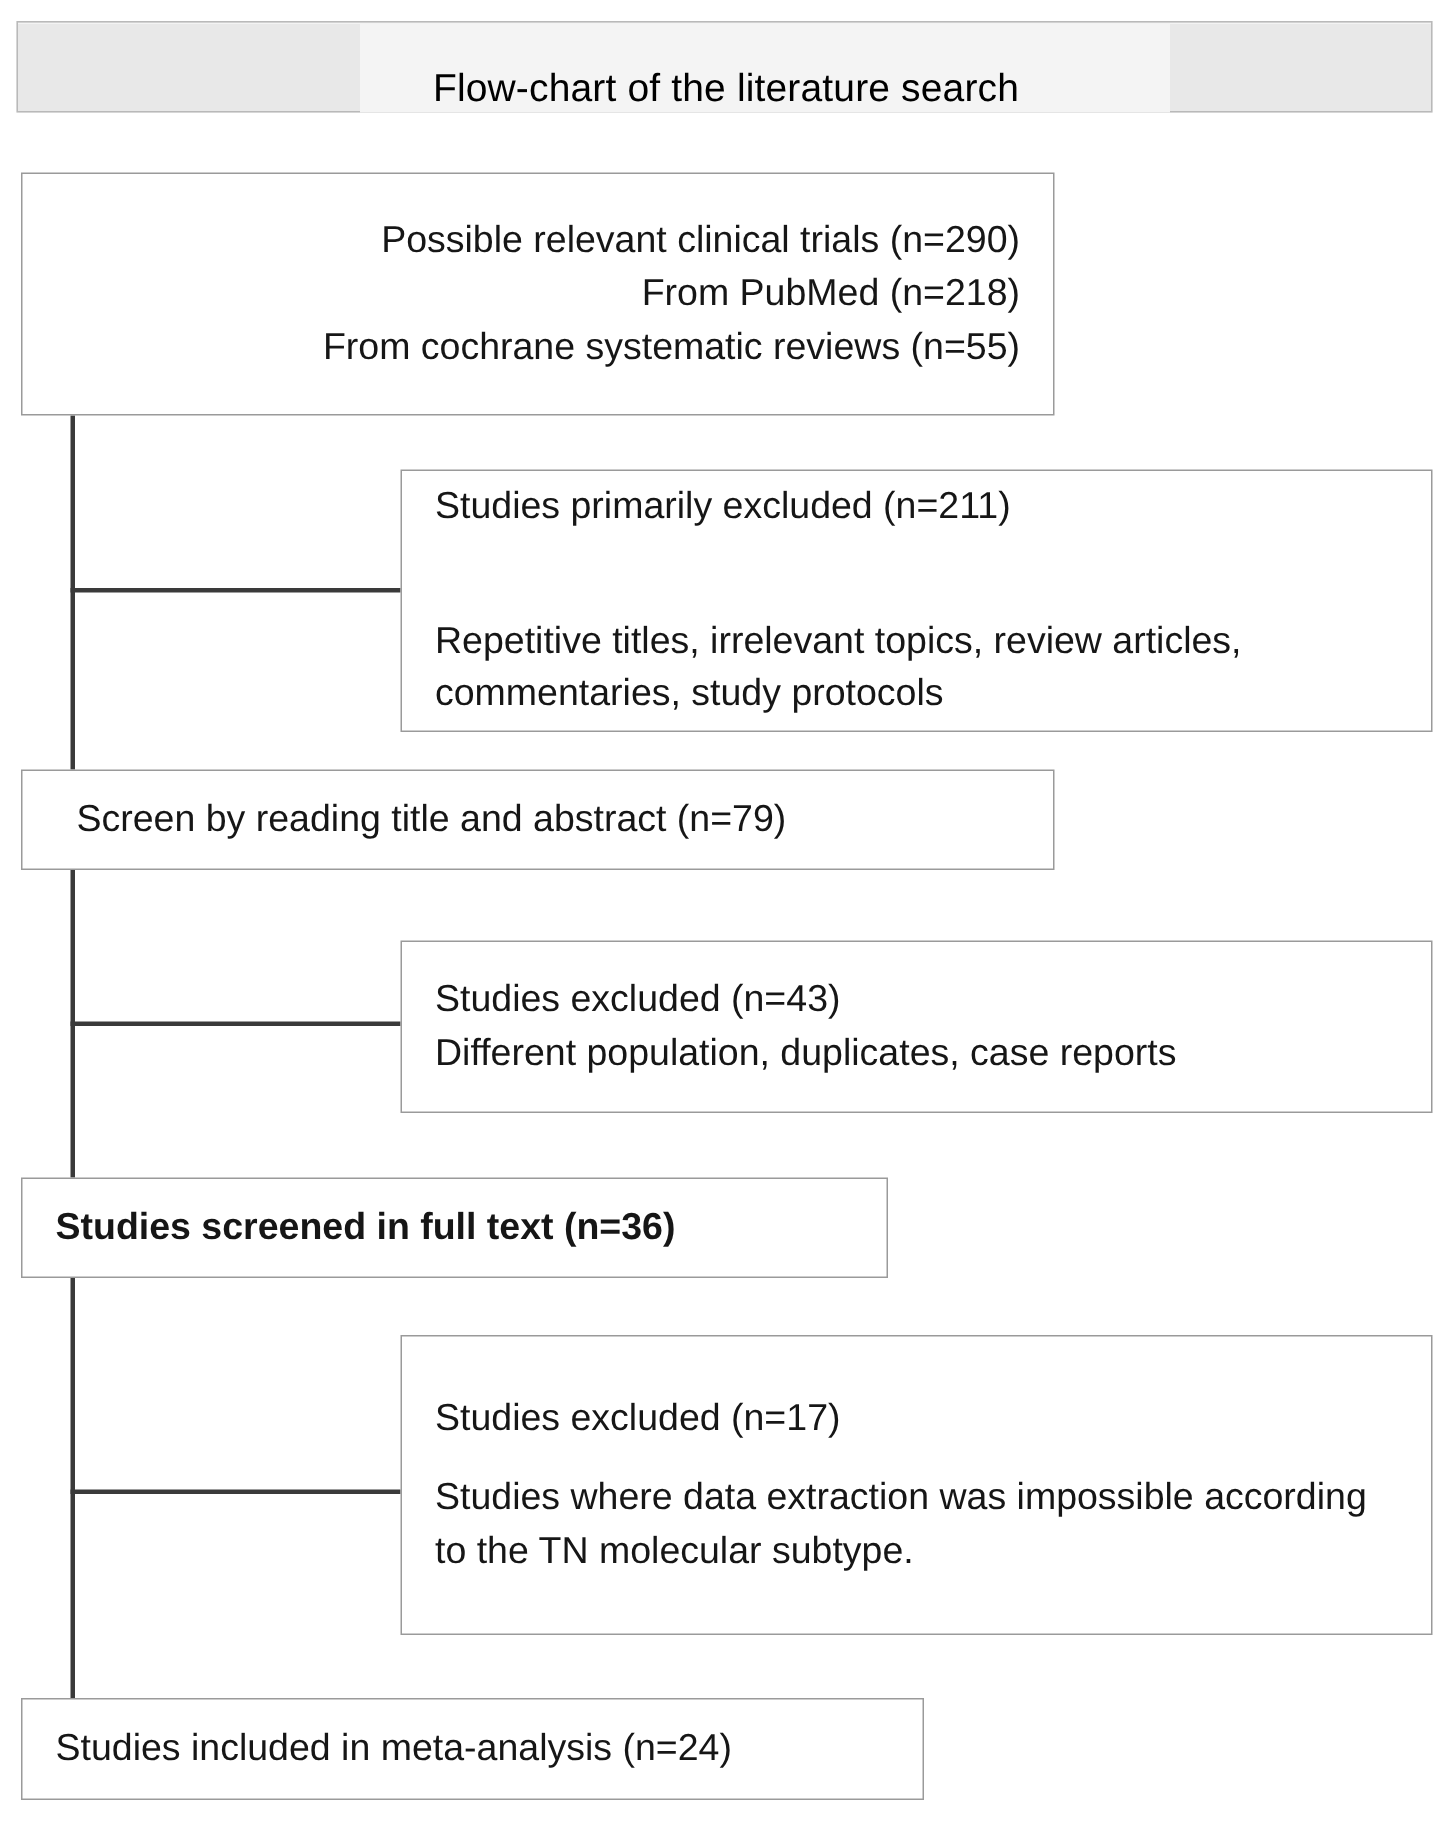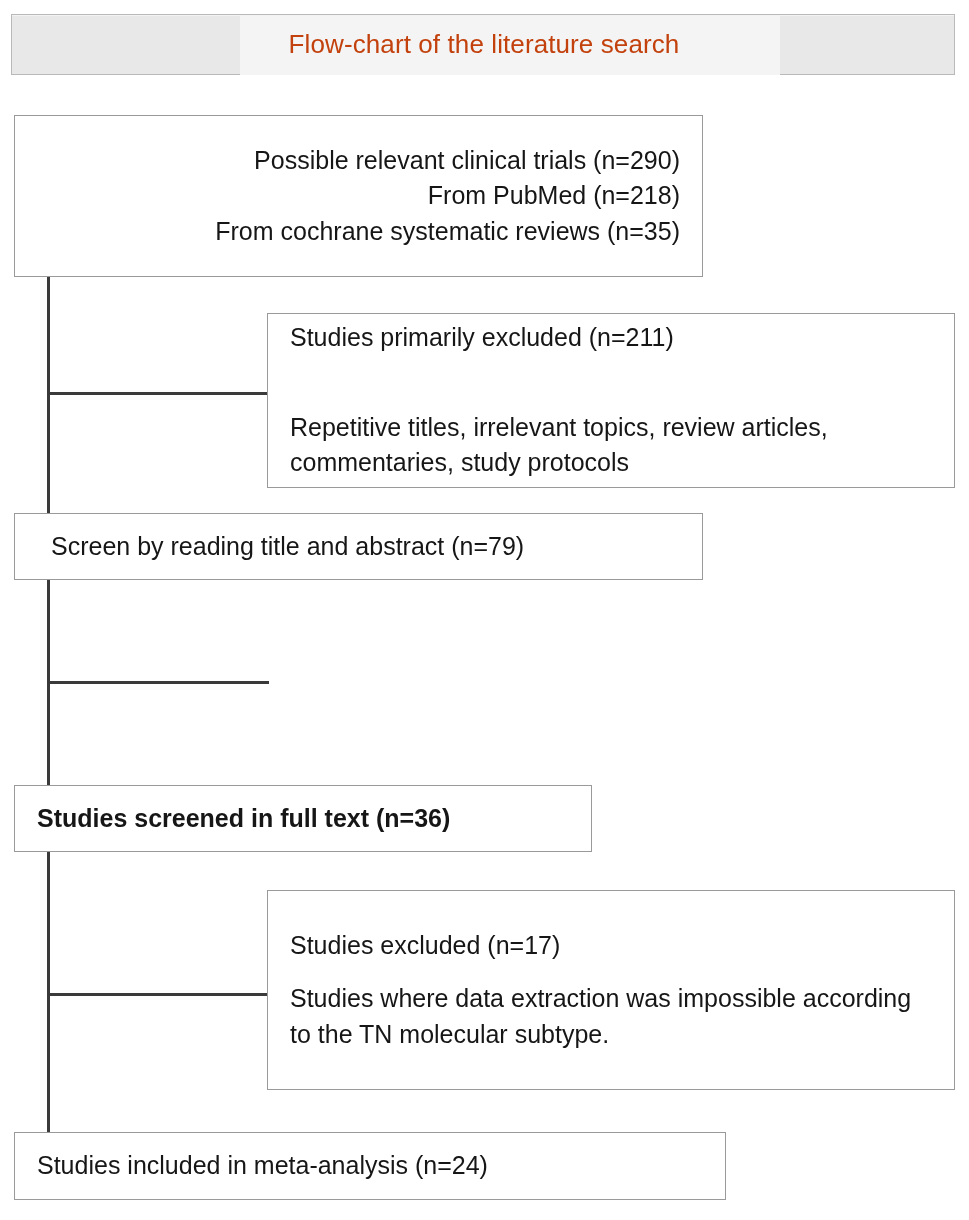--- a/index.html
+++ b/index.html
@@ -36,29 +36,29 @@
     position: absolute;
     left: 228px;
     top: 1px;
     width: 540px;
     height: 59px;
     background: #f4f4f4;
   }
   .title-text {
     position: absolute;
     left: 0;
-    top: 0;
+    top: 14px;
     width: 944px;
     height: 59px;
     display: flex;
     align-items: center;
     justify-content: center;
     font-size: 26px;
     letter-spacing: 0.1px;
-    color: #c2410c;
+    color: #000000;
     white-space: nowrap;
   }
 
   
   .node {
     position: absolute;
     box-sizing: border-box;
     background: #ffffff;
     border: 1.6px solid #9a9a9a;
     padding: 14px 22px;
@@ -73,21 +73,21 @@
     color: #161616;
     white-space: nowrap;
   }
   .node .line.wrap { white-space: normal; }
   .node .gap { margin-top: 18px; }
 
   
   #node-identified { left: 14px;  top: 115px;  width: 689px; height: 162px; align-items: flex-end; }
   #node-screen     { left: 14px;  top: 513px;  width: 689px; height: 67px; padding-left: 36px;  }
   #node-fulltext   { left: 14px;  top: 785px;  width: 578px; height: 67px; font-weight: bold;  }
-  #node-included   { left: 14px;  top: 1132px; width: 712px; height: 68px;  }
+  #node-included   { left: 14px;  top: 1132px; width: 602px; height: 68px;  }
 
   
   #node-excluded-1 { left: 267px; top: 313px;  width: 688px; height: 175px; gap: 36px; }
   #node-excluded-2 { left: 267px; top: 627px;  width: 688px; height: 115px; }
   #node-excluded-3 { left: 267px; top: 890px;  width: 688px; height: 200px; }
 
   
   .spine {
     position: absolute;
     left: 47px;
@@ -121,32 +121,36 @@
   <div class="spine" id="spine-1"></div>
   <div class="spine" id="spine-2"></div>
   <div class="spine" id="spine-3"></div>
   <div class="branch" id="branch-1"></div>
   <div class="branch" id="branch-2"></div>
   <div class="branch" id="branch-3"></div>
 
   <div class="node" id="node-identified">
     <div class="line">Possible relevant clinical trials (n=290)</div>
     <div class="line">From PubMed (n=218)</div>
-    <div class="line">From cochrane systematic reviews (n=35)</div>
+    <div class="line">From cochrane systematic reviews (n=55)</div>
   </div>
 
   <div class="node" id="node-excluded-1">
     <div class="line">Studies primarily excluded (n=211)</div>
     <div class="line wrap gap">Repetitive titles, irrelevant topics, review articles, commentaries, study protocols</div>
   </div>
 
   <div class="node" id="node-screen">
     <div class="line">Screen by reading title and abstract (n=79)</div>
   </div>
 
+  <div class="node" id="node-excluded-2">
+    <div class="line">Studies excluded (n=43)</div>
+    <div class="line wrap">Different population, duplicates, case reports</div>
+  </div>
 
   <div class="node" id="node-fulltext">
     <div class="line">Studies screened in full text (n=36)</div>
   </div>
 
   <div class="node" id="node-excluded-3">
     <div class="line">Studies excluded (n=17)</div>
     <div class="line wrap gap">Studies where data extraction was impossible according to the TN molecular subtype.</div>
   </div>
 

